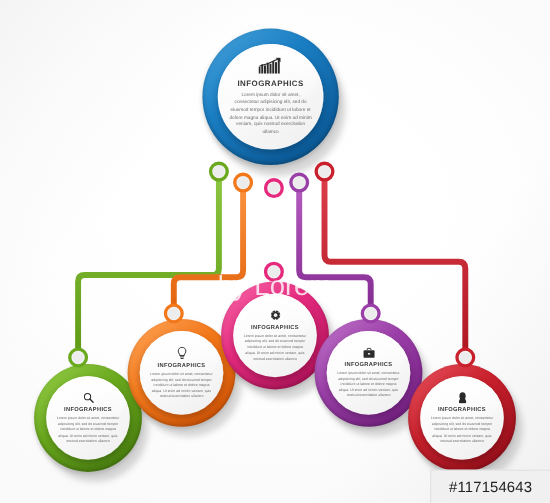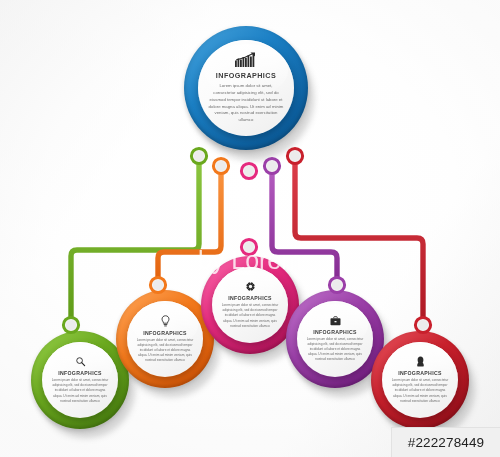--- a/index.html
+++ b/index.html
@@ -317,16 +317,16 @@
       <circle cx="423" cy="325" r="7.6" fill="#f2f2f2" stroke="#c8202c" stroke-width="3"></circle>
       <circle cx="423" cy="325" r="5" fill="#ececec"></circle>
     </g>
   </svg>
 
   <div id="watermark">
     <div id="wm-sub">by Lorem</div>
   </div>
 
   <div id="id-bar">
-    <span id="id-text">#222278449</span>
+    <span id="id-text">#117154643</span>
   </div>
 
 </div>
 
 </body></html>

